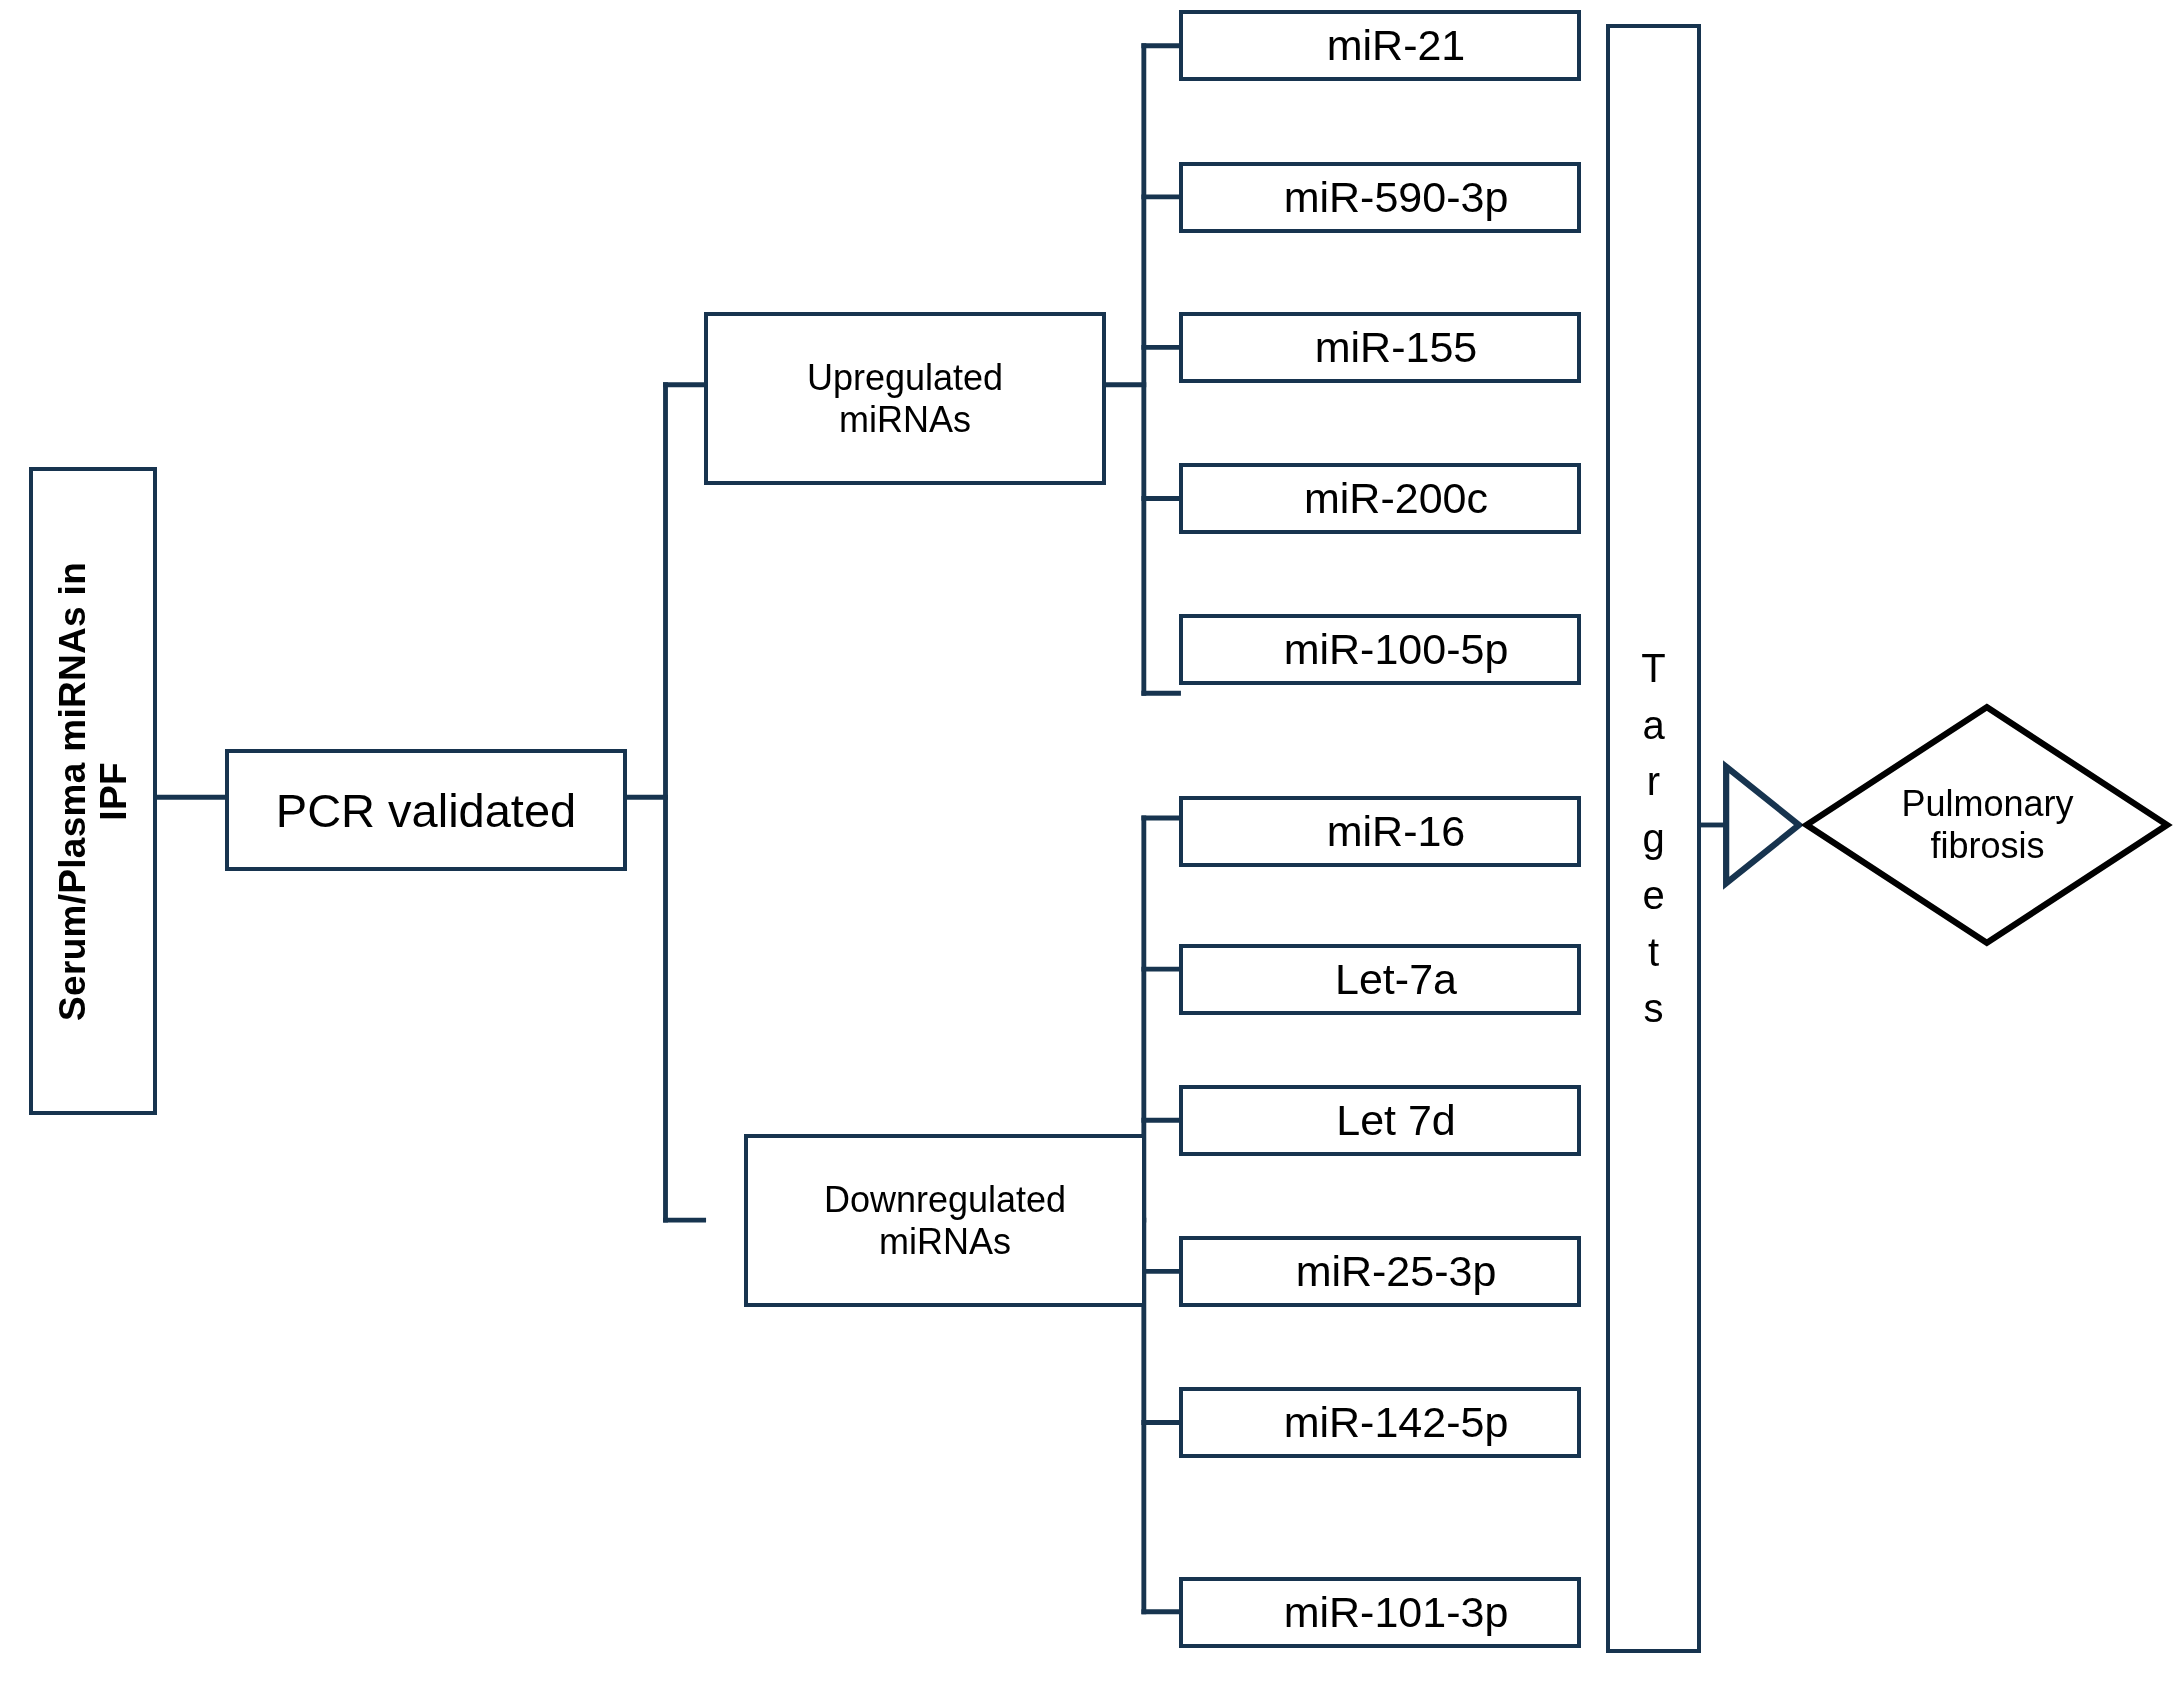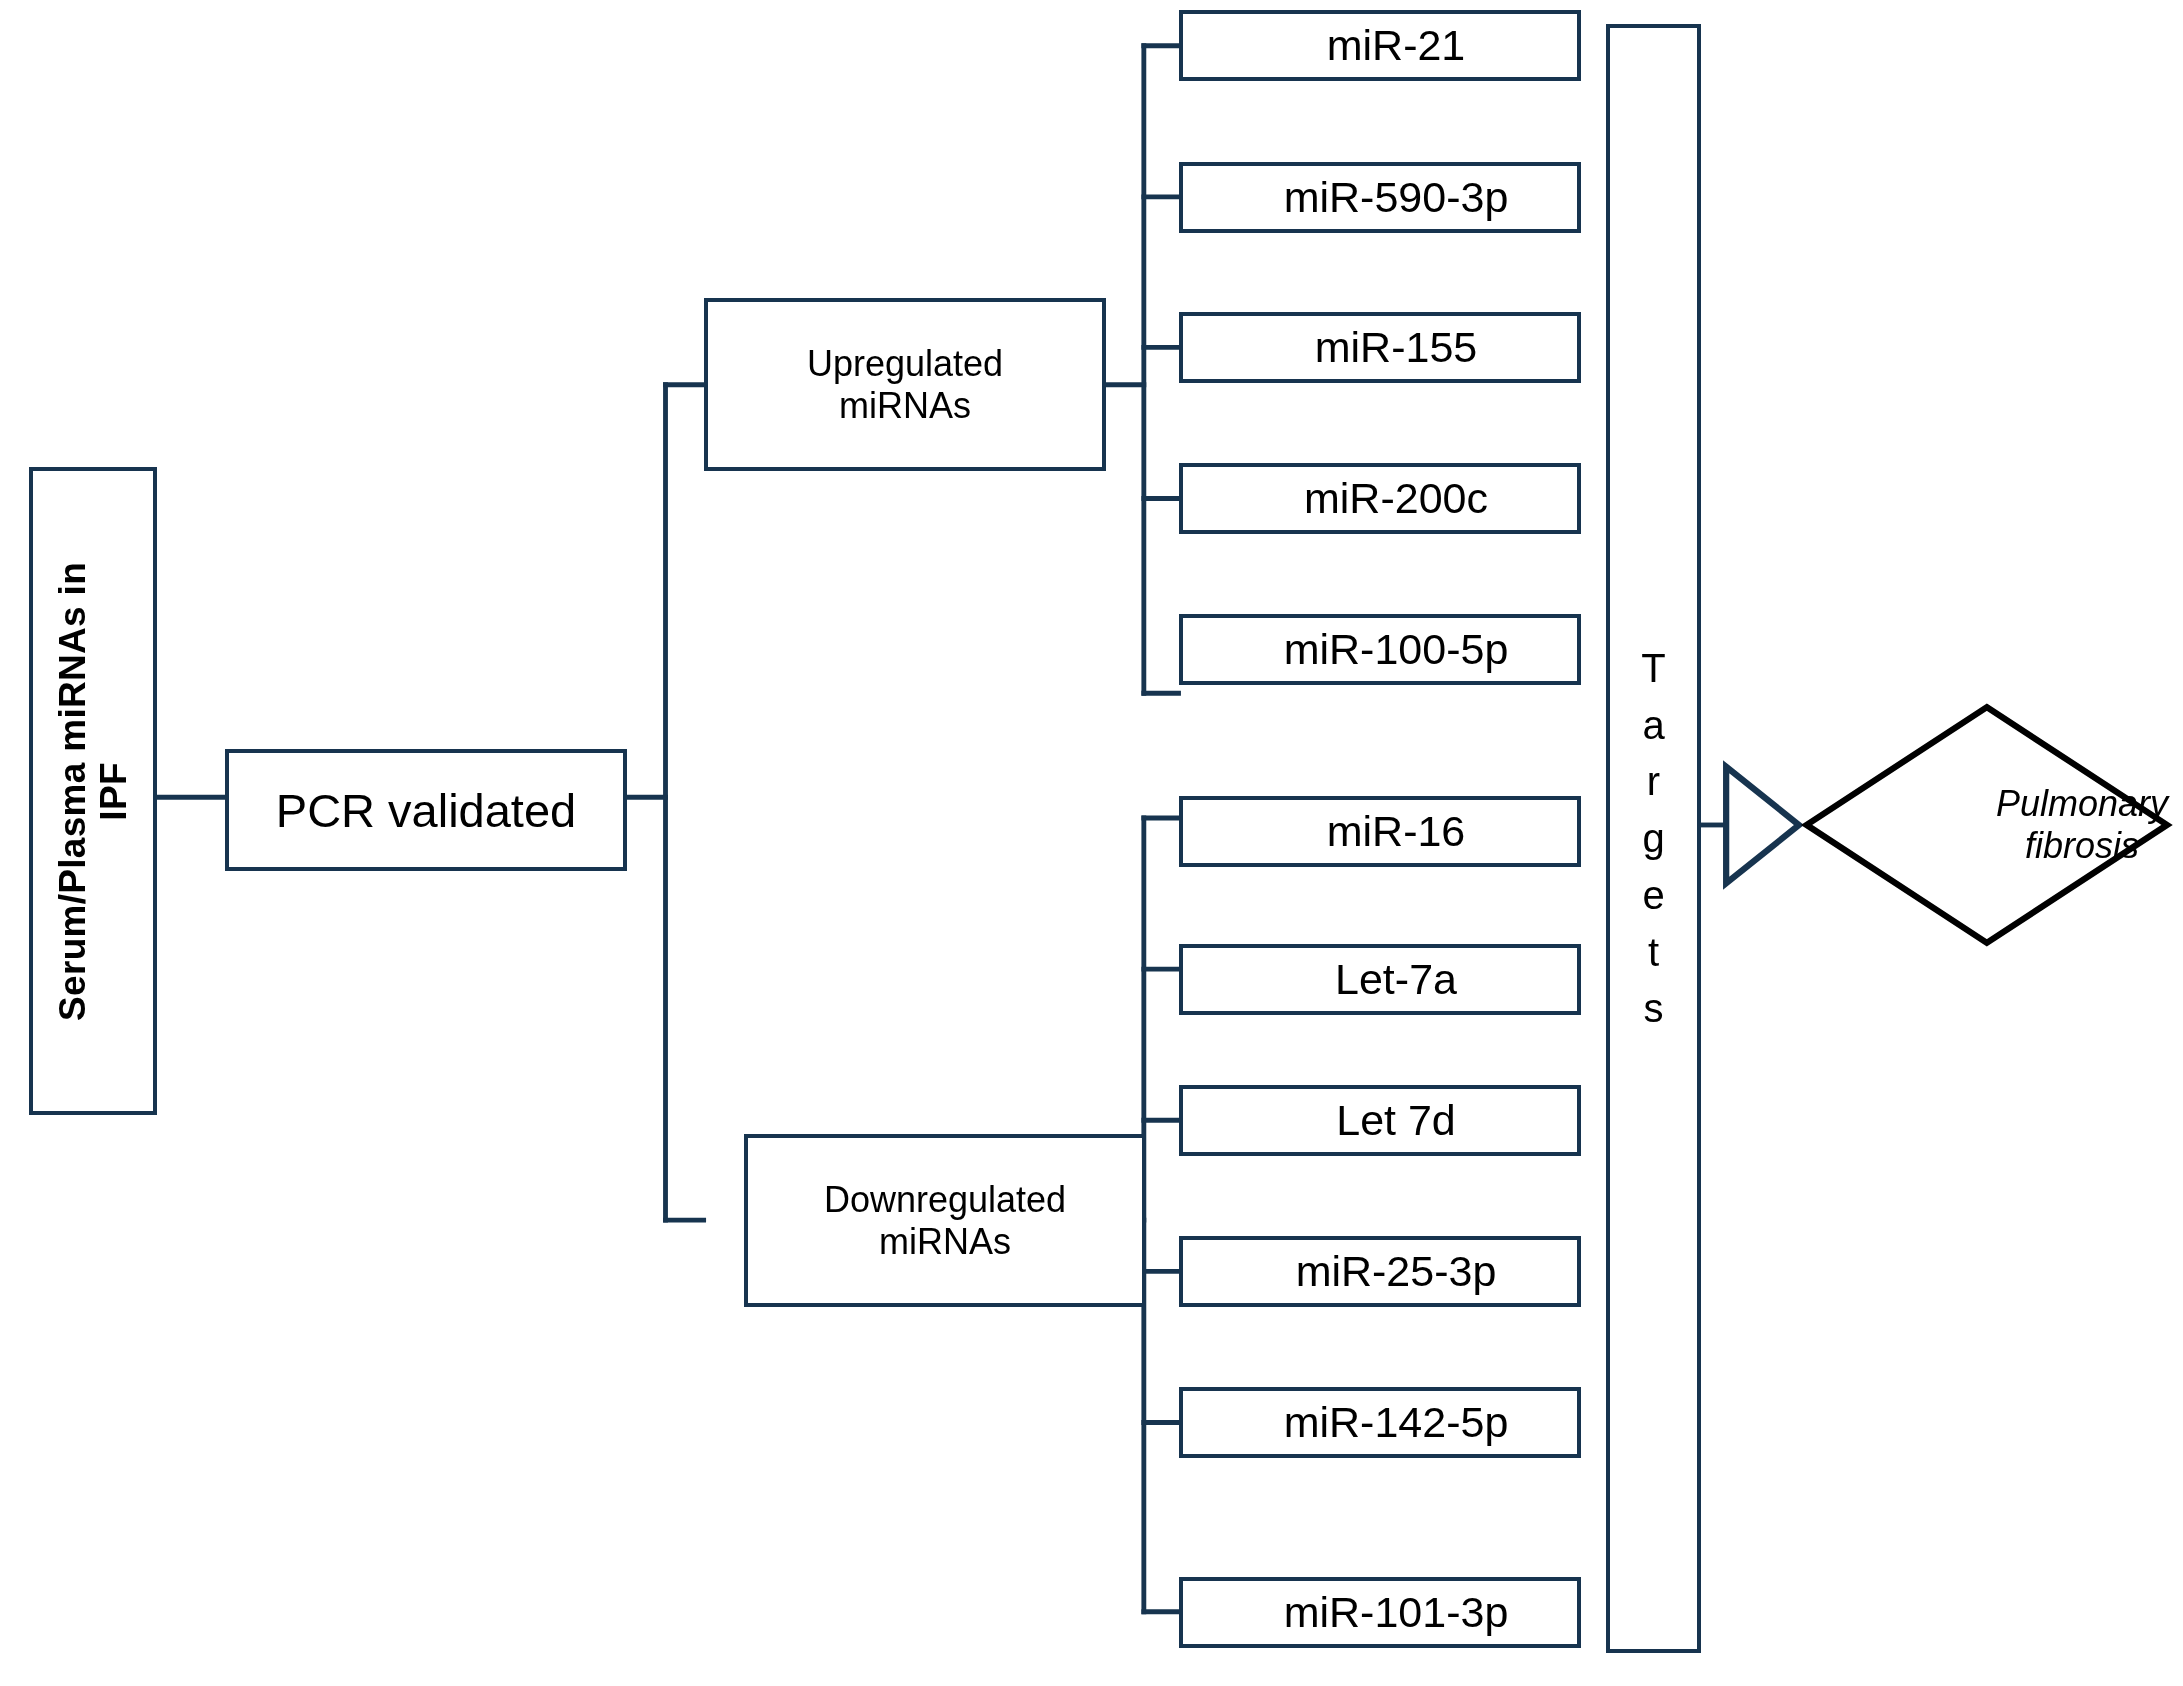--- a/index.html
+++ b/index.html
@@ -10,35 +10,35 @@
         display:flex;align-items:center;justify-content:center;text-align:center;}
   .nbox{border:4.2px solid #17344f;}
   
   #source-box{left:29px;top:467px;width:128px;height:648px;}
   #source-text{transform:rotate(-90deg);white-space:nowrap;font-weight:bold;
                font-size:37px;line-height:1.12;letter-spacing:0.3px;}
   
   #pcr-box{left:225px;top:749px;width:402px;height:122px;}
   #pcr-box span{font-size:47px;}
   
-  #up-box{left:704px;top:298px;width:402px;height:173px;}
+  #up-box{left:704px;top:312px;width:402px;height:173px;}
   #down-box{left:744px;top:1134px;width:402px;height:173px;}
   .grouplabel{font-size:36px;line-height:1.16;}
   
   .mirna{left:1179px;width:402px;height:71px;padding-left:32px;}
   .mirna span{font-size:43px;}
   
   #targets-box{left:1606px;top:24px;width:95px;height:1629px;
                flex-direction:column;justify-content:center;}
   #targets-box .tchar{font-size:40px;line-height:1.42;display:block;}
   
   #diamond-wrap{position:absolute;left:1807px;top:707px;width:361px;height:236px;}
   #diamond-label{position:absolute;left:0;top:0;width:361px;height:236px;
-                 display:flex;align-items:center;justify-content:flex-end;
-                 text-align:center;font-size:36px;line-height:1.18;font-style:italic;}
+                 display:flex;align-items:center;justify-content:center;
+                 text-align:center;font-size:36px;line-height:1.18;}
   svg.lines{position:absolute;left:0;top:0;width:2183px;height:1686px;
             pointer-events:none;}
 </style>
 </head>
 <body>
 
 <div id="canvas">
 
   <svg class="lines" viewBox="0 0 3149 2432" xmlns="http://www.w3.org/2000/svg">
     <g stroke="#17344f" stroke-width="7" fill="none" stroke-linecap="square">

